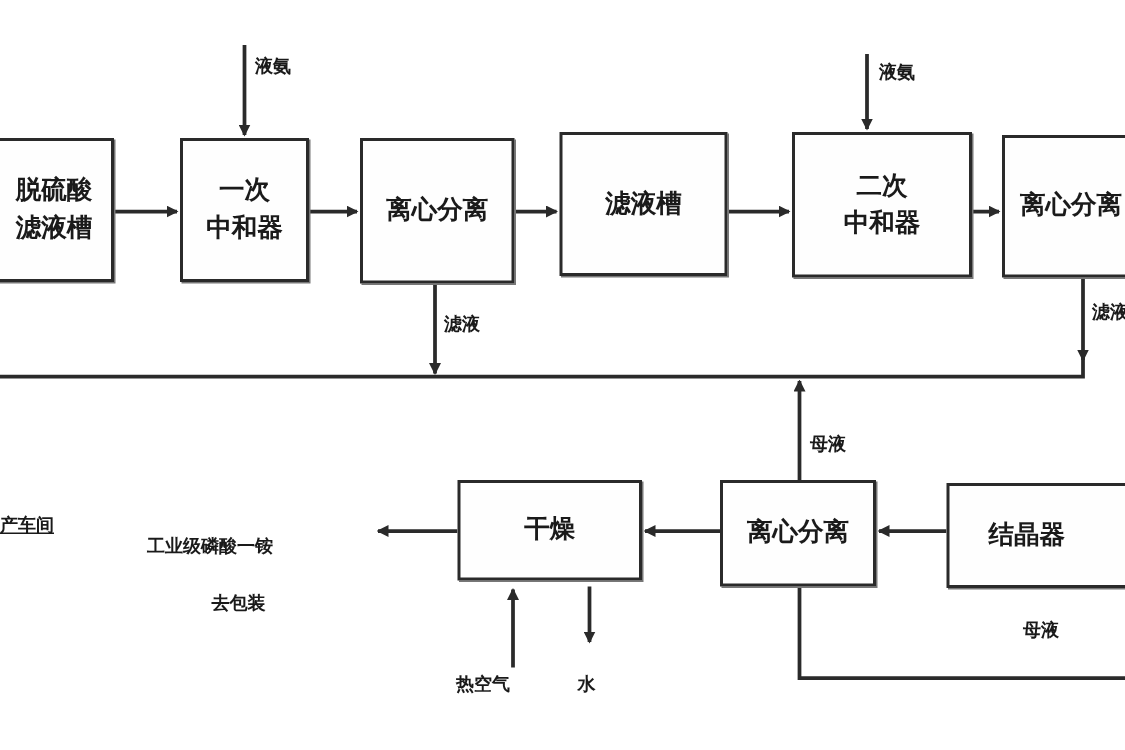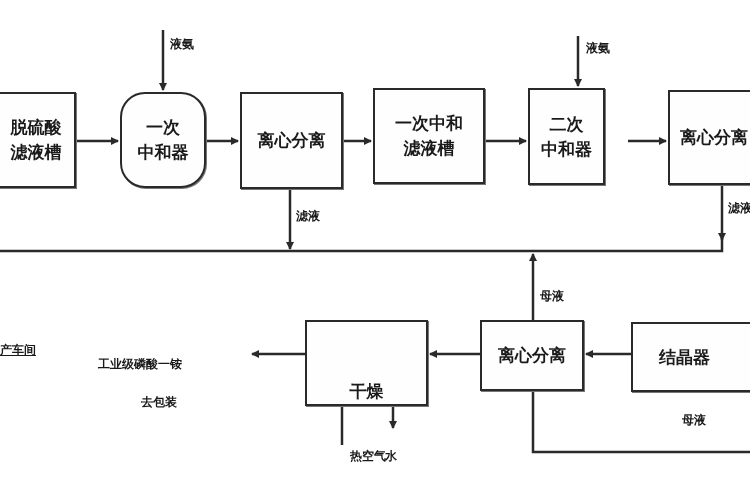--- a/index.html
+++ b/index.html
@@ -47,52 +47,51 @@
     <line x1="393" y1="391" x2="393" y2="428" marker-end="url(#ah)"></line>
 
     <polyline points="533,392 533,452 750,452"></polyline>
   </g>
 </svg>
 
 <div class="box" style="left:-4px;top:92px;width:80px;height:96px;">
   <span>脱硫酸</span>
   <span>滤液槽</span>
 </div>
-<div class="box" style="left:120px;top:92px;width:86px;height:96px;border-radius:25px;">
+<div class="box" style="left:120px;top:92px;width:86px;height:96px;">
   <span>一次</span>
   <span>中和器</span>
 </div>
 <div class="box" style="left:240px;top:92px;width:103px;height:97px;">
   <span>离心分离</span>
 </div>
 <div class="box" style="left:373px;top:88px;width:112px;height:96px;">
-  <span>一次中和</span>
   <span>滤液槽</span>
 </div>
-<div class="box" style="left:528px;top:88px;width:77px;height:97px;">
+<div class="box" style="left:528px;top:88px;width:120px;height:97px;">
   <span>二次</span>
   <span>中和器</span>
 </div>
 <div class="box" style="left:668px;top:90px;width:100px;height:95px;align-items:flex-start;padding-left:10px;">
   <span>离心分离</span>
 </div>
 
-<div class="box" style="left:305px;top:320px;width:123px;height:86px;justify-content:flex-end;">
+<div class="box" style="left:305px;top:320px;width:123px;height:67px;">
   <span>干燥</span>
 </div>
 <div class="box" style="left:480px;top:320px;width:104px;height:71px;">
   <span>离心分离</span>
 </div>
 <div class="box" style="left:631px;top:322px;width:130px;height:70px;align-items:flex-start;padding-left:26px;">
   <span>结晶器</span>
 </div>
 
 <span class="label" style="left:170px;top:36px;">液氨</span>
 <span class="label" style="left:586px;top:40px;">液氨</span>
 <span class="label" style="left:296px;top:208px;">滤液</span>
 <span class="label" style="left:728px;top:200px;">滤液</span>
 <span class="label" style="left:540px;top:288px;">母液</span>
 <span class="label" style="left:682px;top:412px;">母液</span>
 <span class="label" style="left:98px;top:330px;margin-top:26px;">工业级磷酸一铵</span>
 <span class="label" style="left:141px;top:353px;margin-top:41px;">去包装</span>
 <span class="label" style="left:0px;top:342px;text-decoration:underline;">产车间</span>
-<span class="label" style="left:304px;top:448px;margin-left:46px;">热空气</span>
+<span class="label" style="left:304px;top:448px;">热空气</span>
 <span class="label" style="left:385px;top:448px;">水</span>
 
 </body></html>

